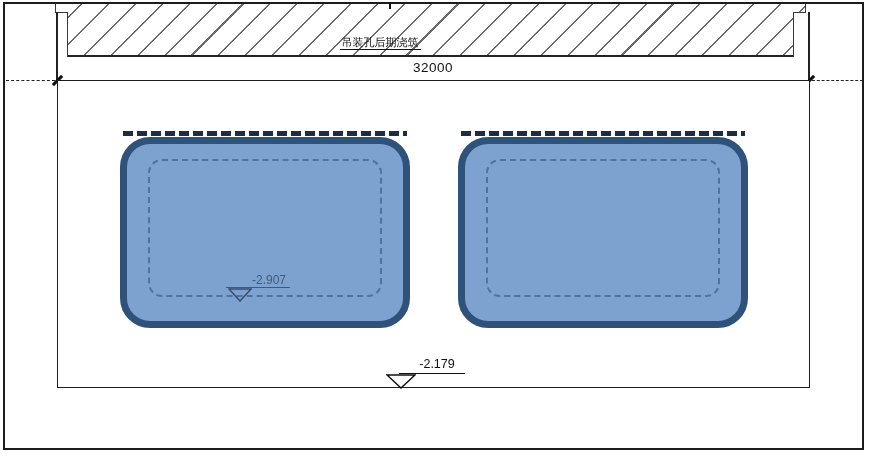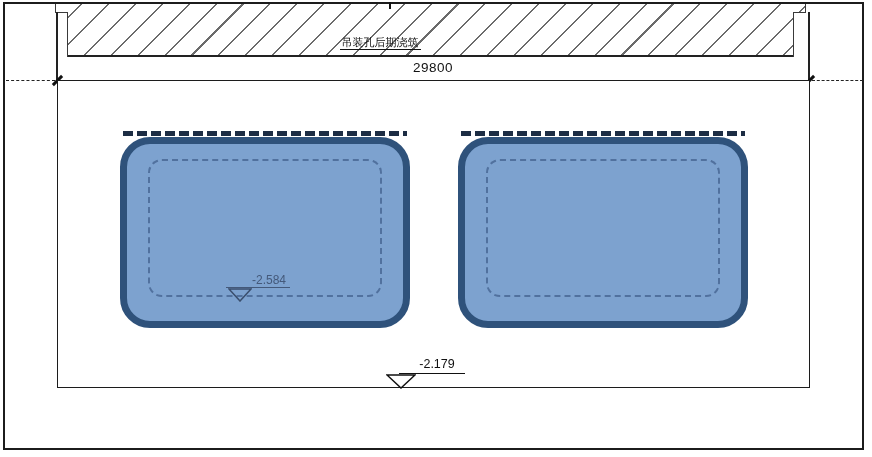--- a/index.html
+++ b/index.html
@@ -84,39 +84,39 @@
   <div class="notch left"></div>
   <div class="notch right"></div>
   <div class="ext-line left"></div>
   <div class="ext-line right"></div>
   <div class="center-tick"></div>
 
   <div class="note">
     <span>吊装孔后期浇筑</span>
   </div>
 
-  <div class="dim-label">29800</div>
+  <div class="dim-label">32000</div>
   <div class="dash-ext left"></div>
   <div class="dash-ext right"></div>
   <div class="dim-tick left"></div>
   <div class="dim-tick right"></div>
 
   <div class="tank"></div>
 
   <div class="pool p-left">
     <div class="pool-inner"></div>
   </div>
   <div class="pool-dash-top p-left"></div>
 
   <div class="pool p-right">
     <div class="pool-inner"></div>
   </div>
   <div class="pool-dash-top p-right"></div>
 
-  <div class="elev-text pit">-2.584</div>
+  <div class="elev-text pit">-2.907</div>
   <div class="elev-line pit"></div>
   <svg class="elev-tri pit" width="24" height="14" viewBox="0 0 24 14">
     <polygon points="1,1 23,1 12,13" fill="none" stroke="#3a4e6d" stroke-width="1.5"></polygon>
   </svg>
 
   <div class="elev-text base">-2.179</div>
   <div class="elev-line base"></div>
   <svg class="elev-tri base" width="30" height="15" viewBox="0 0 30 15">
     <polygon points="1,1 29,1 15,14" fill="none" stroke="#111" stroke-width="1.5"></polygon>
   </svg>

